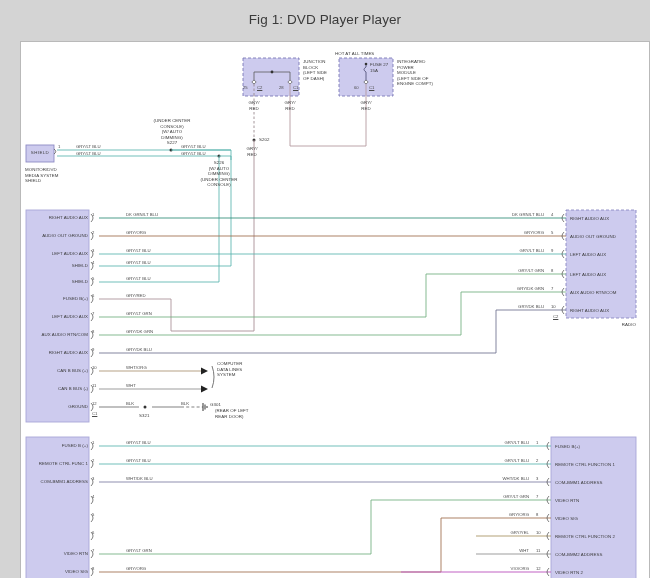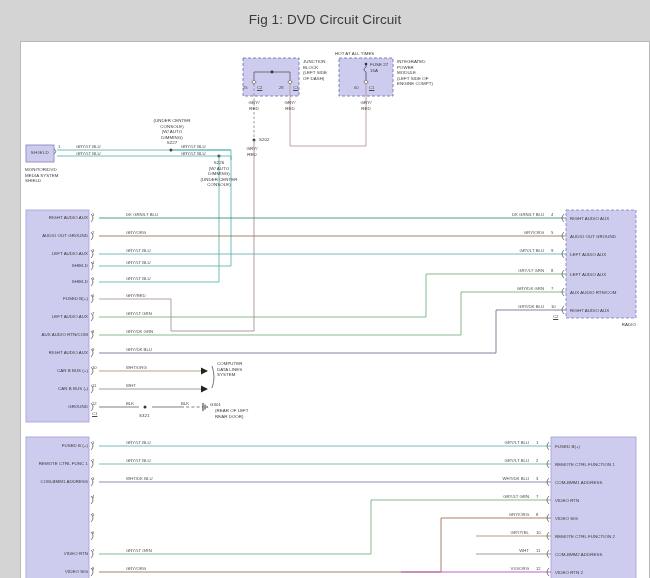--- a/index.html
+++ b/index.html
@@ -33,21 +33,21 @@
   .t.r{text-align:right;}
   .t.c{text-align:center;}
   .wl{position:absolute;font-size:4.3px;line-height:5px;color:#4a4a4a;white-space:pre;}
   .pn{position:absolute;font-size:4.2px;line-height:5px;color:#4a4a4a;white-space:pre;}
 </style>
 </head>
 <body>
 
 <div id="page">
 
-  <div id="caption">Fig 1: DVD Circuit Circuit</div>
+  <div id="caption">Fig 1: DVD Player Player</div>
 
   <div id="sheet">
     <svg id="canvas" viewBox="0 0 628 537">
 
       <rect x="222" y="16" width="56" height="38" fill="#cdcbee" stroke="#7b79b6" stroke-width="0.9" stroke-dasharray="3,2"></rect>
 
       <path d="M233 38 L233 30 L269 30 L269 38" fill="none" stroke="#5b5b5b" stroke-width="0.8"></path>
       <circle cx="251" cy="30" r="1.4" fill="#333"></circle>
 
       <path d="M233 38 l-2.2 2 l2.2 2 l2.2 -2 z" fill="#fff" stroke="#555" stroke-width="0.7"></path>

